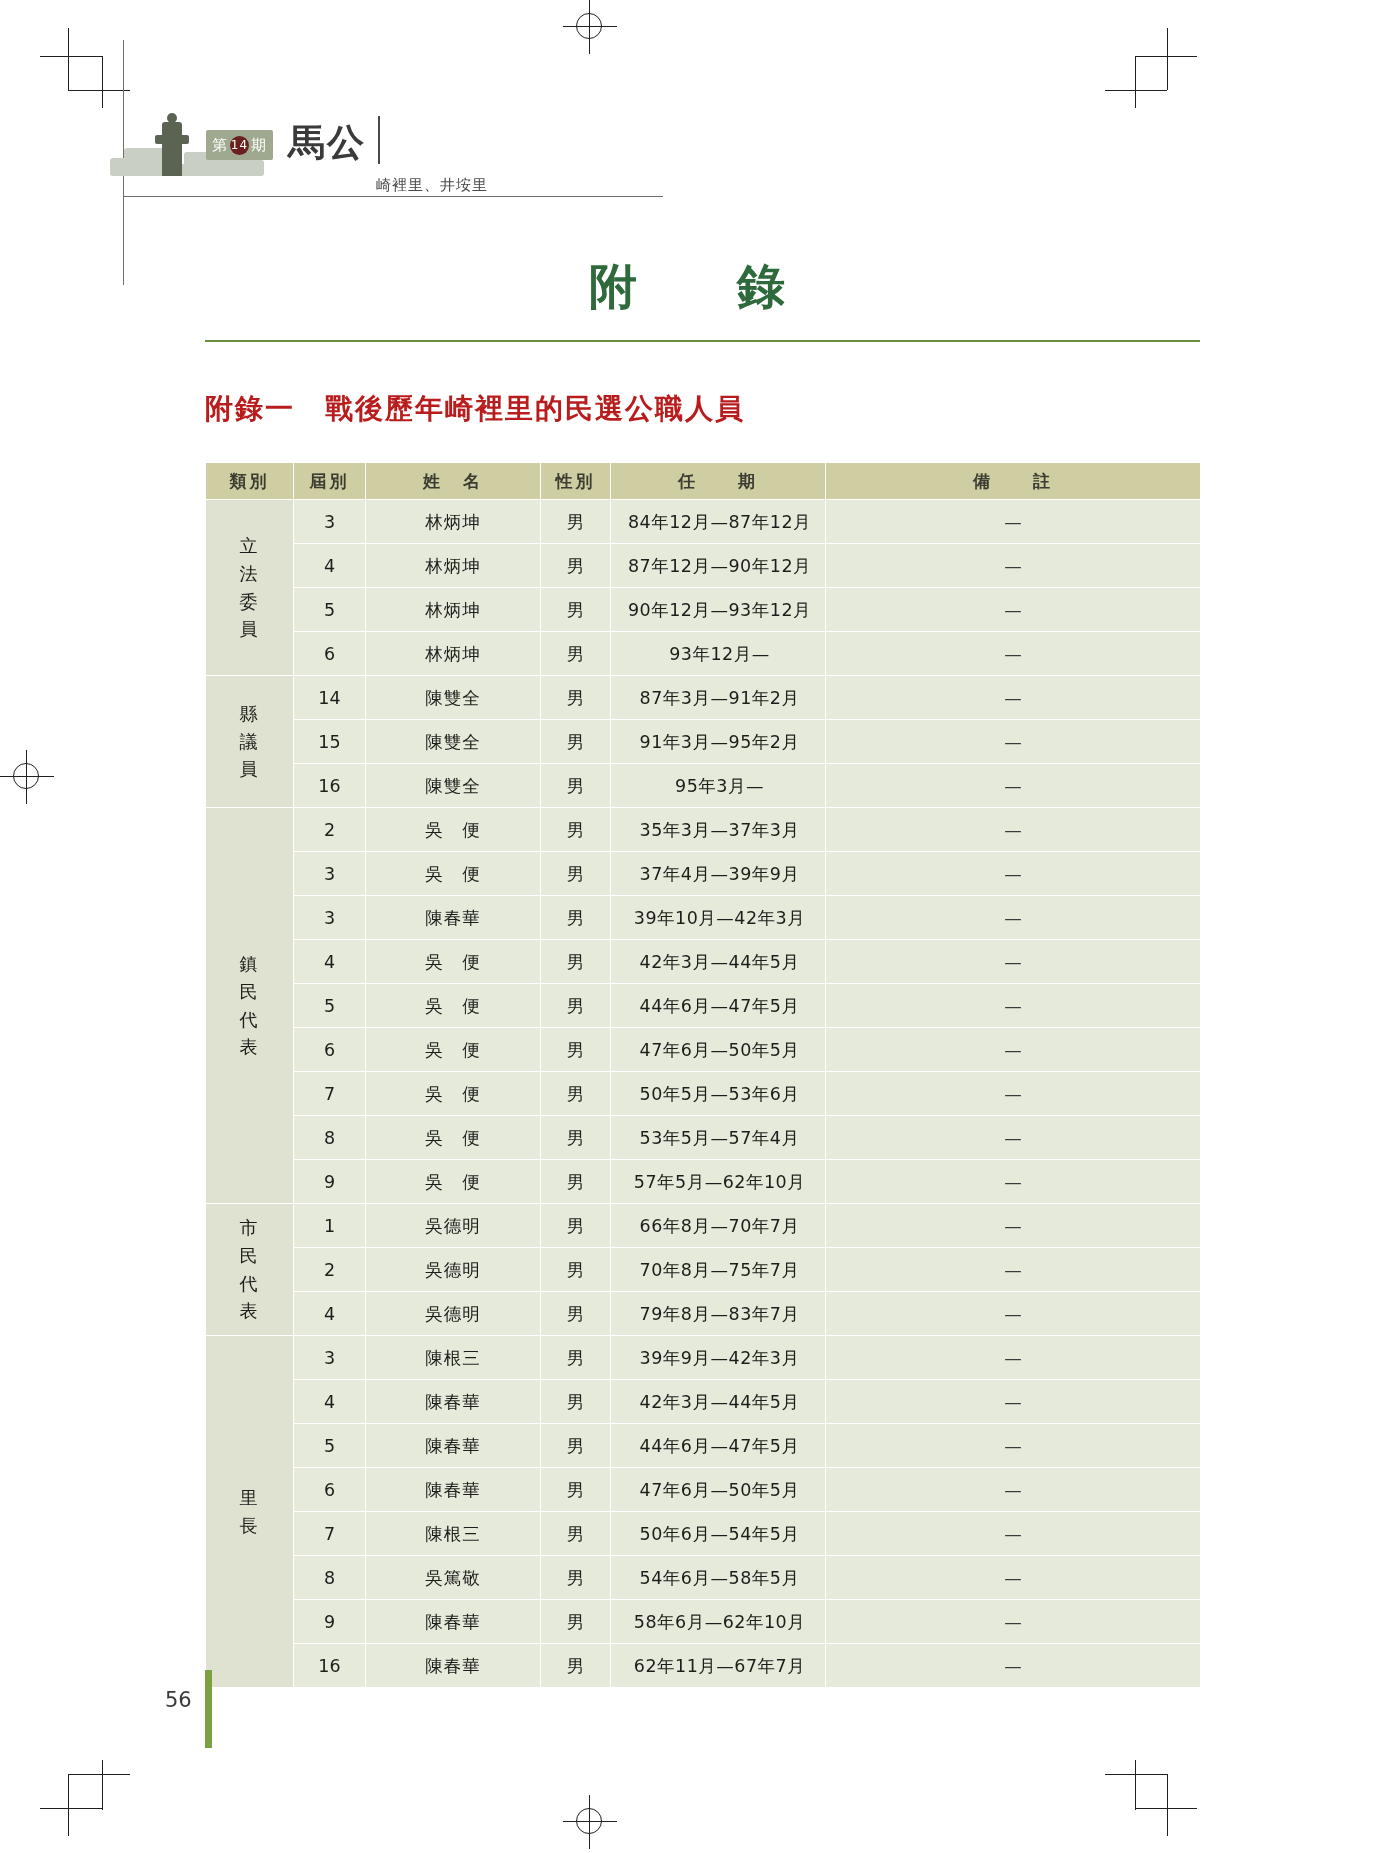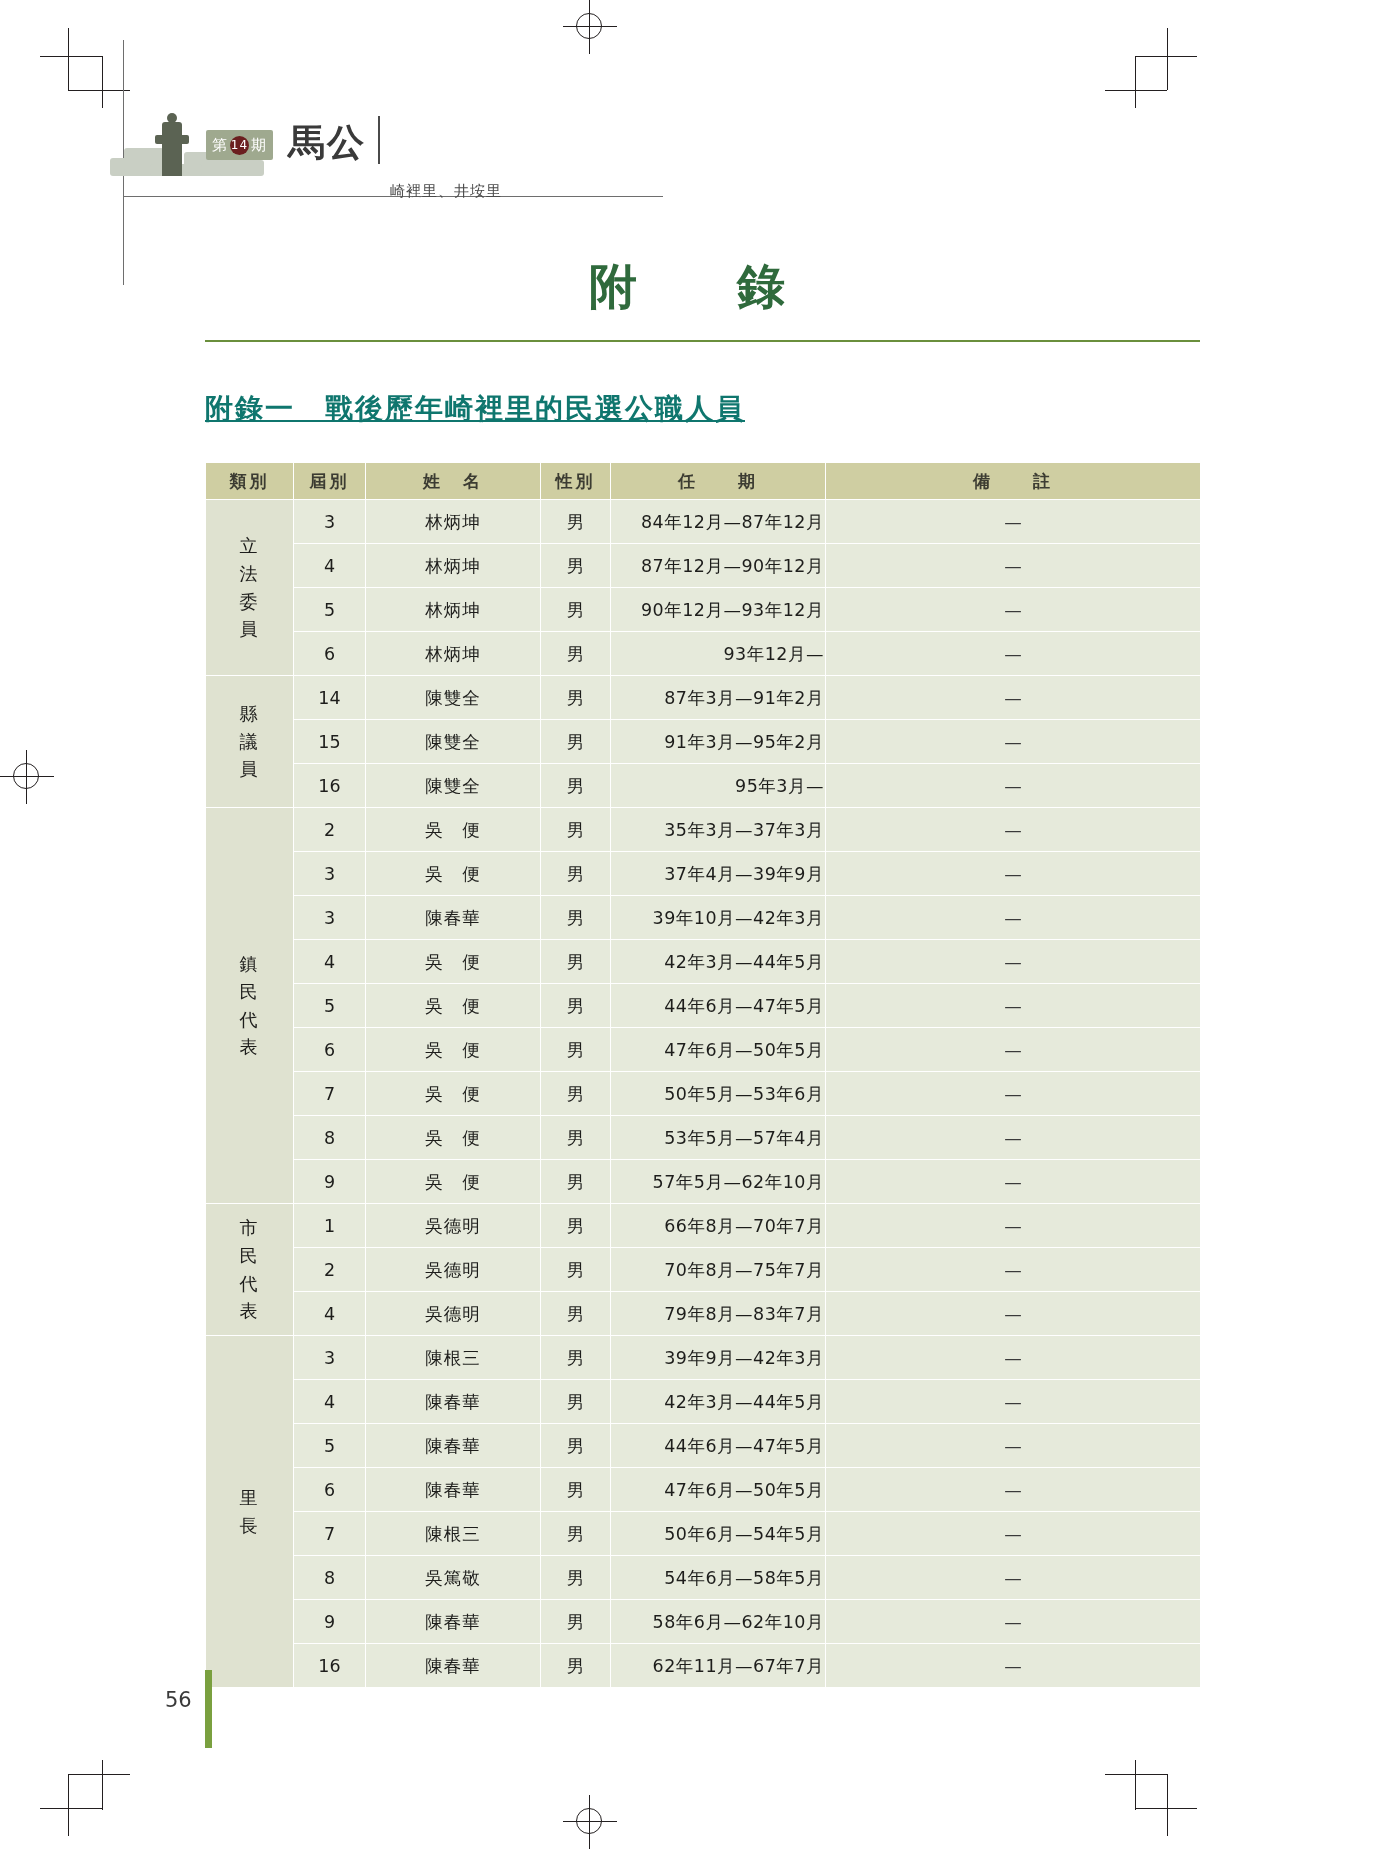--- a/index.html
+++ b/index.html
@@ -171,26 +171,25 @@
   .logo-bar {
     position: absolute;
     left: 268px;
     top: 6px;
     width: 2px;
     height: 48px;
     background: #4a4a4a;
   }
   .logo-sub {
     position: absolute;
-    left: 280px;
+    left: 266px;
     top: 66px;
     font-size: 15px;
     color: #4a4a4a;
     letter-spacing: 1px;
-    margin-top: 6px;
   }
 
   
   .page-title {
     position: absolute;
     left: 0;
     top: 255px;
     width: 1400px;
     text-align: center;
     font-size: 48px;
@@ -208,23 +207,22 @@
     background: #6a8f3c;
   }
 
   
   .section-heading {
     position: absolute;
     left: 205px;
     top: 390px;
     font-size: 28px;
     font-weight: bold;
-    color: #0f766e;
+    color: #b91c1c;
     letter-spacing: 2px;
-    text-decoration: underline;
   }
 
   
   .table-wrap {
     position: absolute;
     left: 205px;
     top: 462px;
     width: 995px;
   }
   table.appendix {
@@ -260,21 +258,21 @@
     background: #dfe2d0;
     font-size: 18px;
     letter-spacing: 2px;
     line-height: 1.55;
     vertical-align: middle;
   }
   table.appendix td.cat span {
     display: block;
   }
   table.appendix td.period {
-    text-align: right;
+    text-align: center;
     padding-left: 4px;
     letter-spacing: 0.5px;
     margin-left: 32px;
   }
   table.appendix td.name {
     letter-spacing: 1px;
   }
   table.appendix td.note {
     color: #3a3a3a;
   }

